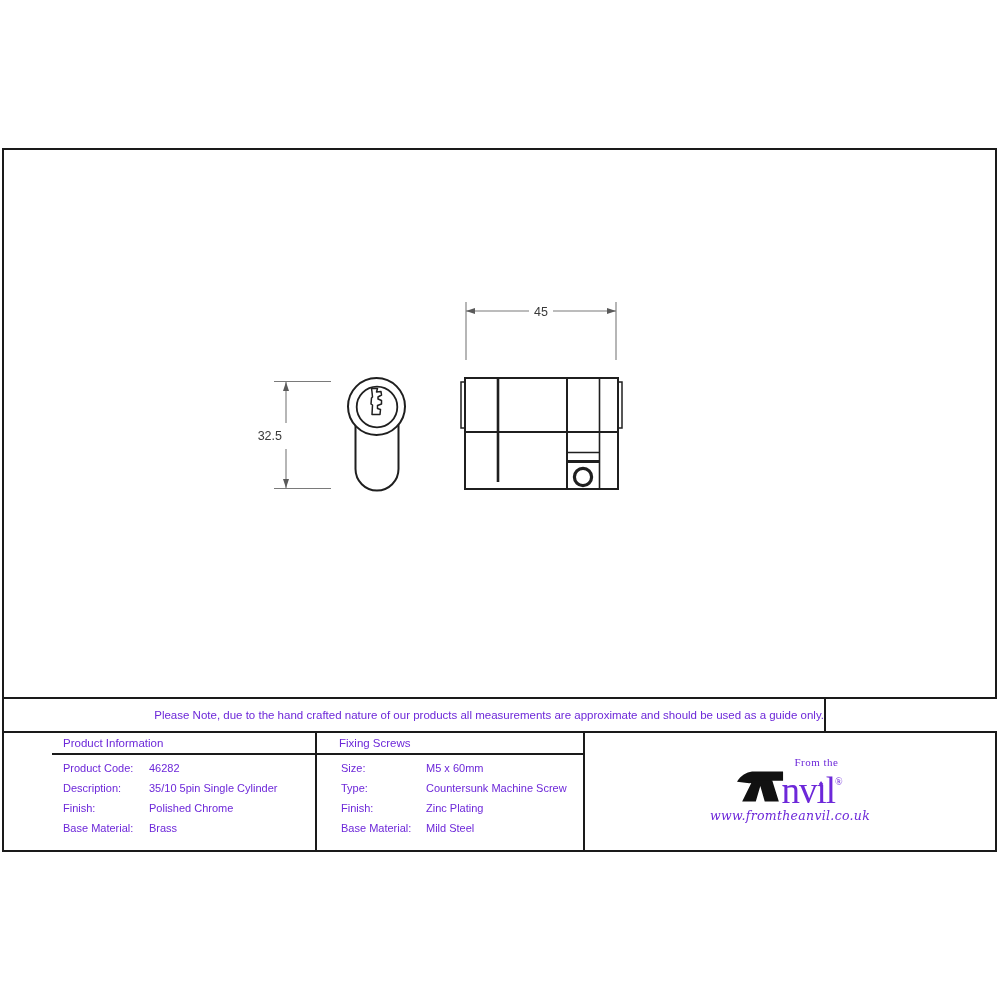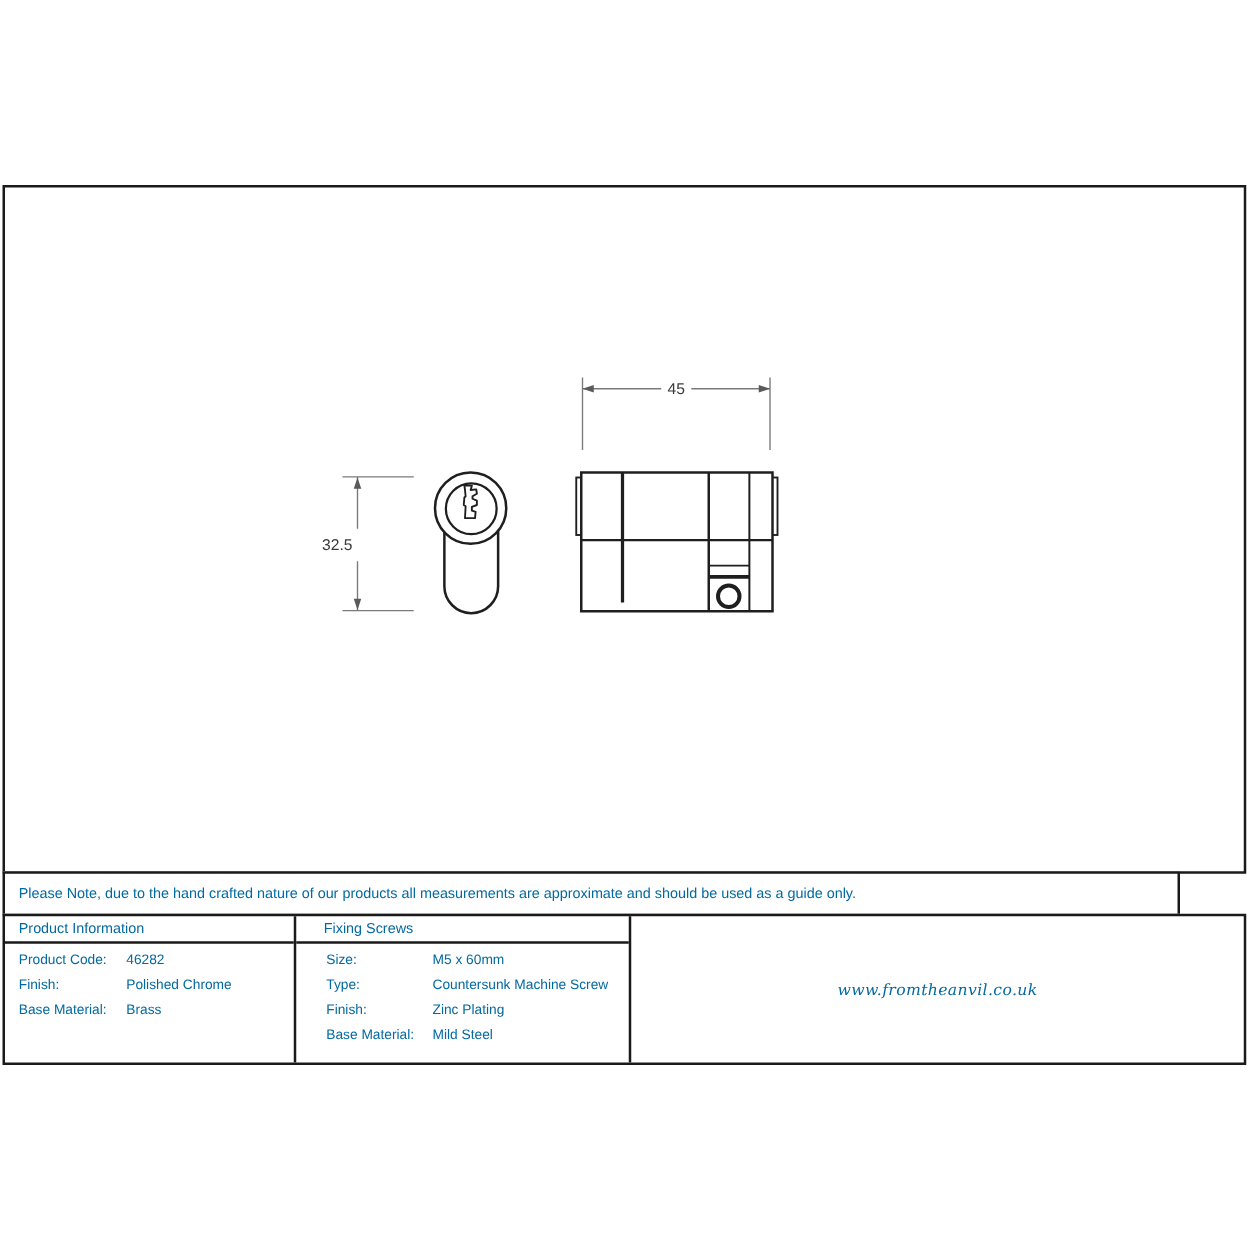--- a/index.html
+++ b/index.html
@@ -1,26 +1,26 @@
 <!DOCTYPE html>
 <html><head>
 <meta charset="utf-8">
 <style>
   html,body { margin:0; padding:0; background:#ffffff; }
   .page {
     position:relative; width:1000px; height:1000px; background:#ffffff;
-    font-family:"Liberation Sans", sans-serif; color:#0369a1; overflow:hidden;border-radius:17px;
+    font-family:"Liberation Sans", sans-serif; color:#6d28d9; overflow:hidden;border-radius:17px;
   }
   .box { position:absolute; box-sizing:border-box; border:2px solid #1a1a1a; background:#ffffff; }
   .drawing-box { left:2px; top:148px; width:995px; height:551px; }
-  .note-box { left:2px; top:697px; width:942px; height:36px; display:flex; align-items:center; }
+  .note-box { left:2px; top:697px; width:824px; height:36px; display:flex; align-items:center;justify-content:flex-end; }
   .note-text { padding-left:11px; font-size:11.5px; }
   .table-box { left:2px; top:731px; width:995px; height:121px; display:flex; }
   .col { box-sizing:border-box; border-right:2px solid #1a1a1a; }
-  .col-1 { width:233px; }
+  .col-1 { width:313px;padding-left:48px; }
   .col-2 { width:266px; }
   .col-3 { width:268px; }
   .col-logo { flex:1; border-right:none; display:flex; align-items:center; justify-content:center; }
   .cell-header { box-sizing:border-box; height:22px; line-height:20px; padding-left:11px;
     border-bottom:2px solid #1a1a1a; font-size:11.5px; }
   .col-3 .cell-header { padding-left:22px; }
   .rows { padding:3px 0 0 11px; font-size:11px; line-height:20px; }
   .col-3 .rows { padding-left:24px; }
   .lbl { display:inline-block; width:86px; }
   .col-3 .lbl { width:85px; }
@@ -99,20 +99,23 @@
 
   <div class="box table-box">
 
     <div class="col col-1">
       <div class="cell-header">Product Information</div>
       <div class="rows">
         <div>
           <span class="lbl">Product Code:</span><span>46282</span>
         </div>
         <div>
+          <span class="lbl">Description:</span><span>35/10 5pin Single Cylinder</span>
+        </div>
+        <div>
           <span class="lbl">Finish:</span><span>Polished Chrome</span>
         </div>
         <div>
           <span class="lbl">Base Material:</span><span>Brass</span>
         </div>
       </div>
     </div>
 
 
     <div class="col col-3">
@@ -128,18 +131,28 @@
           <span class="lbl">Finish:</span><span>Zinc Plating</span>
         </div>
         <div>
           <span class="lbl">Base Material:</span><span>Mild Steel</span>
         </div>
       </div>
     </div>
 
     <div class="col col-logo">
       <div class="logo">
+        <div class="logo-top">
+          <svg class="anvil-svg" viewBox="0 0 50 36">
+            <path d="M0,13 C4,6 10,3 16,2 L49,2 L49,12 L38,12 L13,14.5 Z" fill="#111111"></path>
+            <path d="M16.5,11.5 L37.5,11.5 L44.5,34 L29.5,34 L24.8,17.5 L20,34 L5.5,34 Z" fill="#111111"></path>
+          </svg>
+          <div class="logo-text-col">
+            <span class="tagline">From the</span>
+            <span class="brand-row"><span>nv</span><span class="cust-i"><span class="i-dot">♦</span><span>ı</span></span><span>l</span><span class="reg-mark">®</span></span>
+          </div>
+        </div>
         <div class="website">www.fromtheanvil.co.uk</div>
       </div>
     </div>
 
   </div>
 </div>
 
 </body></html>

